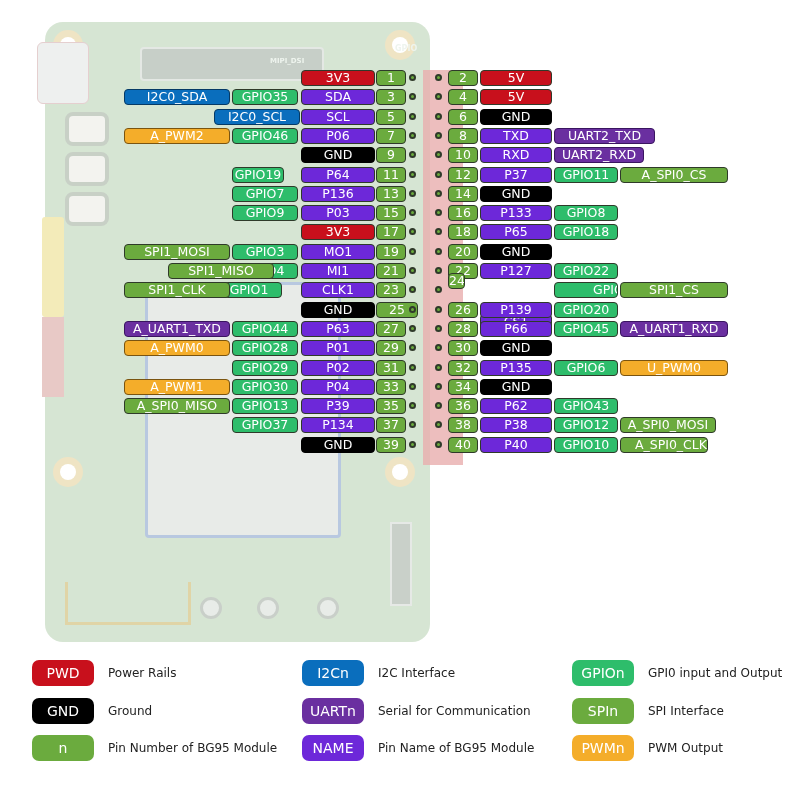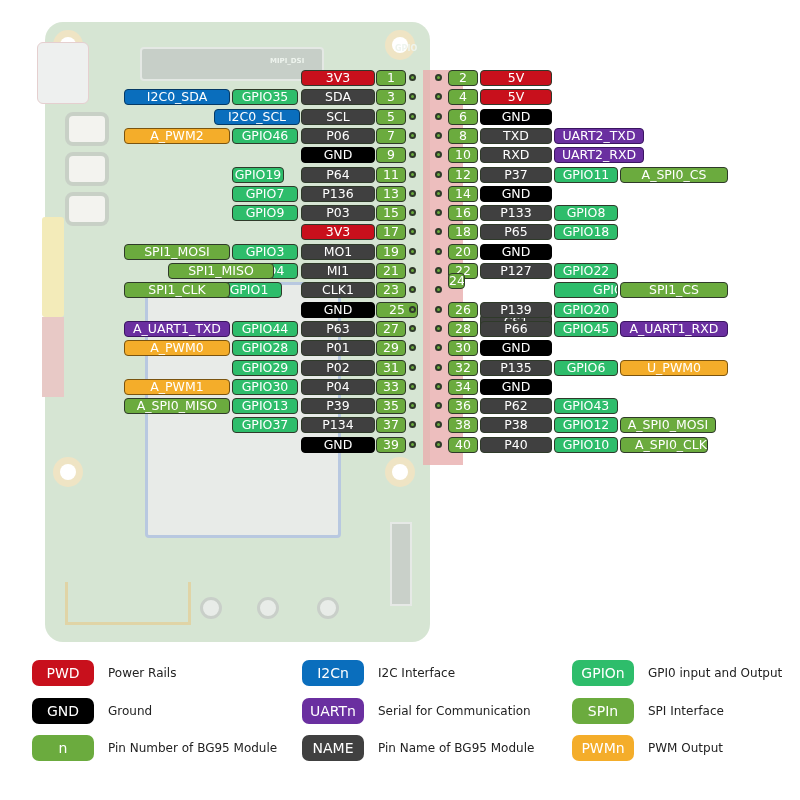--- a/index.html
+++ b/index.html
@@ -31,21 +31,21 @@
   .board .header-strip { position:absolute; left:378px; top:48px; width:40px; height:395px; background:#e9aeae;
            opacity:0.8; }
   .board .mipi { position:absolute; left:225px; top:35px; font-size:7px; color:#eef4ee; font-weight:bold; }
   .board .gpio-lbl { position:absolute; left:350px; top:22px; font-size:8px; color:#eef4ee; font-weight:bold; }
   .lab { height:16px; box-sizing:border-box; border:1.5px solid #2f3a2a; border-radius:4px;
          color:#fff; font-size:12.5px; line-height:13px; text-align:center; white-space:nowrap;
          font-family:"DejaVu Sans", sans-serif; overflow:hidden; }
   .pwd  { background:#c8101c; }
   .gnd  { background:#000; border-color:#000; }
   .num  { background:#6bab3e; }
-  .name { background:#404040; }
+  .name { background:#6d28d9; }
   .gpio { background:#2ebd6b; }
   .spi  { background:#6bab3e; }
   .i2c  { background:#0a6ebd; border-color:#063a66; }
   .uart { background:#6a2fa0; border-color:#3a1560; }
   .pwm  { background:#f4ad2a; border-color:#7a5410; }
   .pin-dot { position:absolute; width:7px; height:7px; border-radius:50%; border:2px solid #2f3a2a;
              background:#6bab3e; box-sizing:border-box; }
 
   
   .legend-item { position:absolute; display:flex; align-items:center; height:26px; }
@@ -171,21 +171,21 @@
     <div class="lab pwd" style="position: absolute; left: 480px; top: 70px; width: 72px;">5V</div>
     <div class="pin-dot" style="left: 435px; top: 93px;"></div>
     <div class="lab num" style="position: absolute; left: 448px; top: 89px; width: 30px;">4</div>
     <div class="lab pwd" style="position: absolute; left: 480px; top: 89px; width: 72px;">5V</div>
     <div class="pin-dot" style="left: 435px; top: 113px;"></div>
     <div class="lab num" style="position: absolute; left: 448px; top: 109px; width: 30px;">6</div>
     <div class="lab gnd" style="position: absolute; left: 480px; top: 109px; width: 72px;">GND</div>
     <div class="pin-dot" style="left: 435px; top: 132px;"></div>
     <div class="lab num" style="position: absolute; left: 448px; top: 128px; width: 30px;">8</div>
     <div class="lab name" style="position: absolute; left: 480px; top: 128px; width: 72px;">TXD</div>
-    <div class="lab uart" style="position: absolute; left: 554px; top: 128px; width: 90px;">UART2_TXD</div>
+    <div class="lab uart" style="position: absolute; left: 554px; top: 128px; width: 101px;">UART2_TXD</div>
     <div class="pin-dot" style="left: 435px; top: 151px;"></div>
     <div class="lab num" style="position: absolute; left: 448px; top: 147px; width: 30px;">10</div>
     <div class="lab name" style="position: absolute; left: 480px; top: 147px; width: 72px;">RXD</div>
     <div class="lab uart" style="position: absolute; left: 554px; top: 147px; width: 90px;">UART2_RXD</div>
     <div class="pin-dot" style="left: 435px; top: 171px;"></div>
     <div class="lab num" style="position: absolute; left: 448px; top: 167px; width: 30px;">12</div>
     <div class="lab name" style="position: absolute; left: 480px; top: 167px; width: 72px;">P37</div>
     <div class="lab gpio" style="position: absolute; left: 554px; top: 167px; width: 64px;">GPIO11</div>
     <div class="lab spi" style="position: absolute; left: 620px; top: 167px; width: 108px;">A_SPI0_CS</div>
     <div class="pin-dot" style="left: 435px; top: 190px;"></div>

